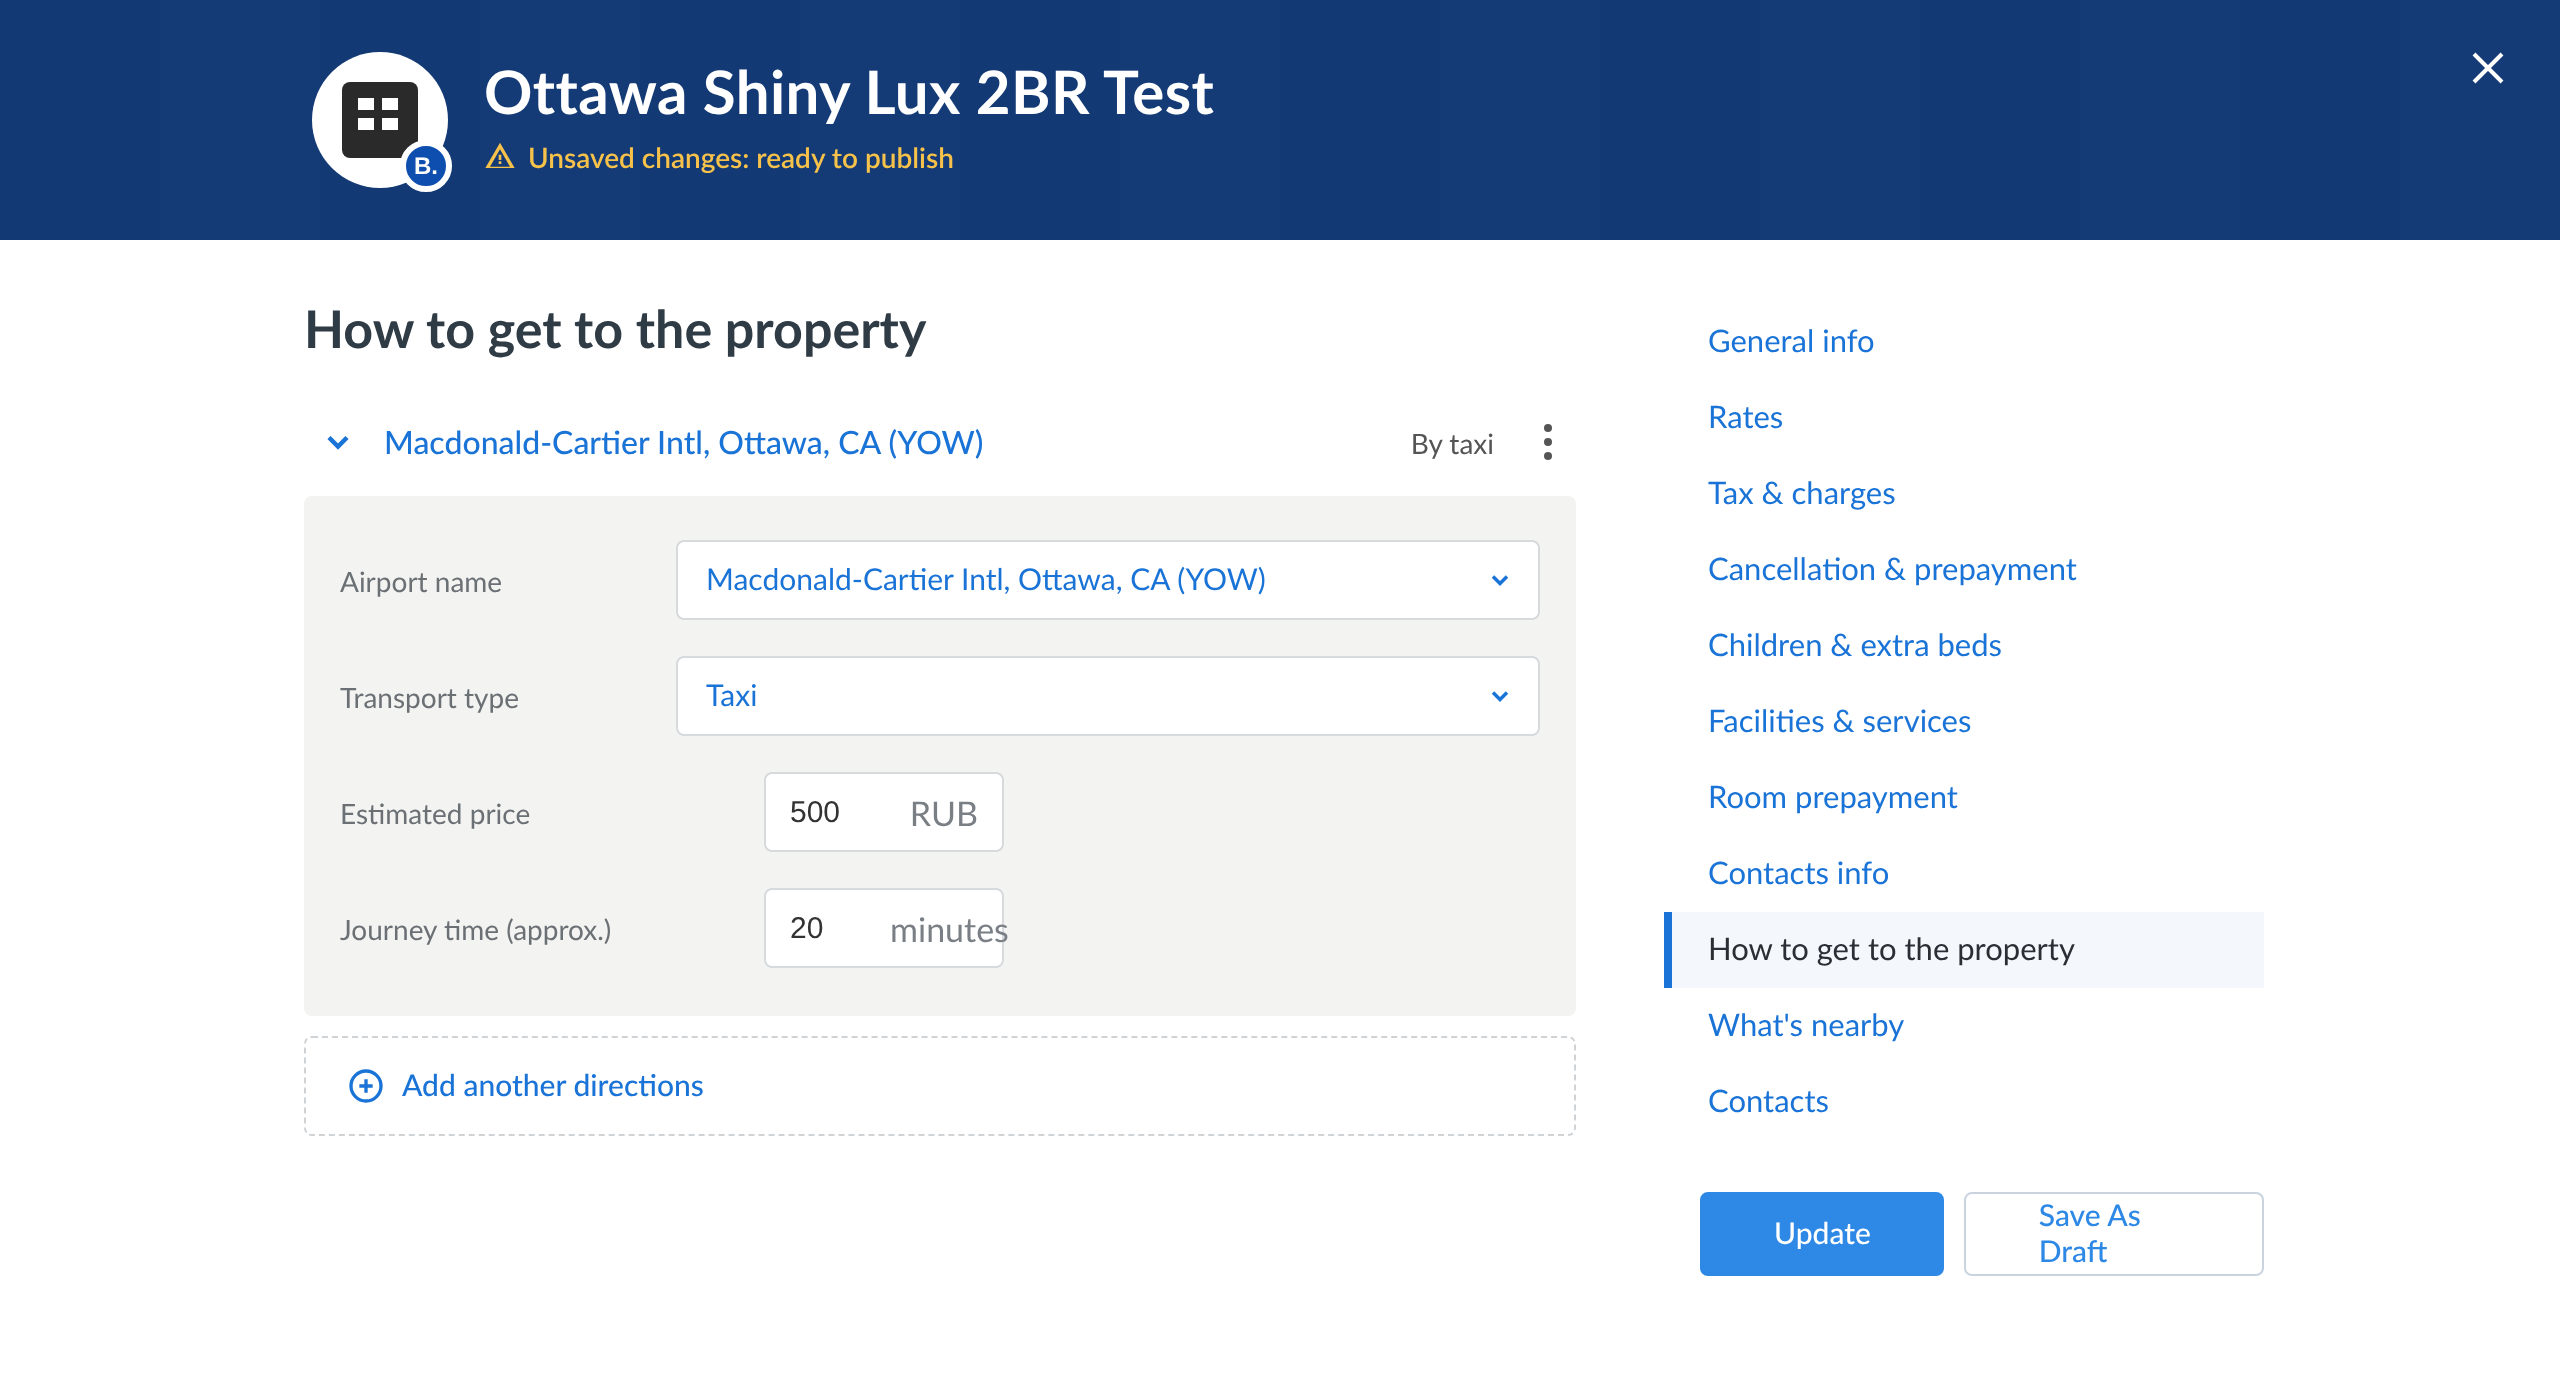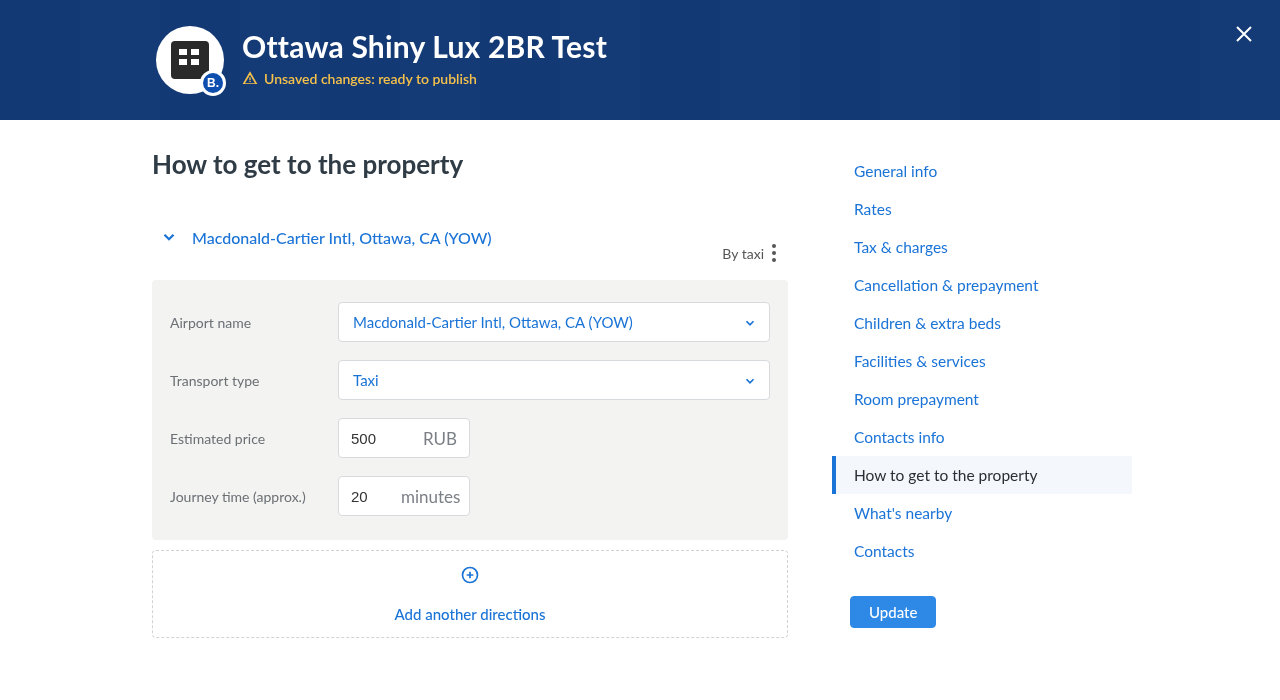--- a/index.html
+++ b/index.html
@@ -114,22 +114,22 @@
     display: flex; align-items: center; justify-content: space-between;
     padding: 0 8px 14px 8px;
   }
   .acc-head .left {
     display: flex; align-items: center; gap: 14px;
     color: #1a73d6; font-size: 16px; font-weight: 500;
     cursor: pointer;
   }
   .acc-head .chev { width: 18px; height: 18px; }
   .acc-head .right {
-    display: flex; align-items: center; gap: 4px;
-    color: #555; font-size: 14px; margin-top: 32px;
+    display: flex; align-items: center; gap: 21px;
+    color: #555; font-size: 14px;
   }
   .kebab { width: 4px; display: flex; flex-direction: column; gap: 3px; cursor: pointer; padding: 4px; box-sizing: content-box;}
   .kebab span { width: 4px; height: 4px; background: #555; border-radius: 50%; }
 
   
   .panel {
     background: #f3f3f1;
     border-radius: 4px;
     padding: 22px 18px 24px 18px;
   }
@@ -157,42 +157,42 @@
     cursor: pointer;
     width: 100%;
   }
   .select .caret {
     position: absolute; right: 12px; top: 50%; transform: translateY(-50%);
     width: 14px; height: 14px; color: #1a73d6;
   }
 
   .input-group {
     display: flex; align-items: center;
-    height: 40px; width: 132px;
+    height: 40px; width: 120px;
     background: #fff; border: 1px solid #d7dadd; border-radius: 4px;
     padding: 0 12px;
+    margin-left: 44px;
   }
   .input-group input {
     border: none; outline: none; width: 50px;
     font-size: 15px; color: #333;
   }
   .input-group .unit {
     font-size: 17px; color: #7a7f85; margin-left: auto;
   }
 
   
   .add-row {
     margin-top: 10px;
     border: 1px dashed #d0d3d6;
     border-radius: 4px;
     padding: 14px 20px;
-    display: flex; align-items: center; gap: 20px;
+    display: flex; align-items: center; gap: 8px;
     color: #1a73d6; font-size: 15px; font-weight: 500;
     cursor: pointer;
-    flex-direction: column;
   }
   .add-row .plus { width: 20px; height: 20px; }
 
   
   .side a {
     display: block;
     padding: 10px 18px;
     font-size: 15.5px;
     color: #1a73d6;
     text-decoration: none;
@@ -204,21 +204,21 @@
     background: #f4f8fd;
     border-left-color: #1a73d6;
   }
 
   .side .actions {
     margin-top: 26px;
     display: flex; gap: 10px;
     padding-left: 18px;
   }
   .btn {
-    height: 32px; padding: 0 18px;
+    height: 42px; padding: 0 36px;
     border-radius: 4px; font-size: 15px; font-weight: 500;
     cursor: pointer; display: inline-flex; align-items: center; justify-content: center;
   }
   .btn-primary { background: #2d88e6; color: #fff; border: 1px solid #2d88e6; }
   .btn-outline { background: #fff; color: #2d88e6; border: 1px solid #c9d4df; }
 
 </style>
 </head>
 <body>
 
@@ -338,15 +338,16 @@
         <a>Children &amp; extra beds</a>
         <a>Facilities &amp; services</a>
         <a>Room prepayment</a>
         <a>Contacts info</a>
         <a class="active">How to get to the property</a>
         <a>What's nearby</a>
         <a>Contacts</a>
       </nav>
     <div class="actions">
       <div class="btn btn-primary">Update</div>
+      <div class="btn btn-outline">Save As Draft</div>
     </div>
   </div>
 </div>
 
 </body></html>

